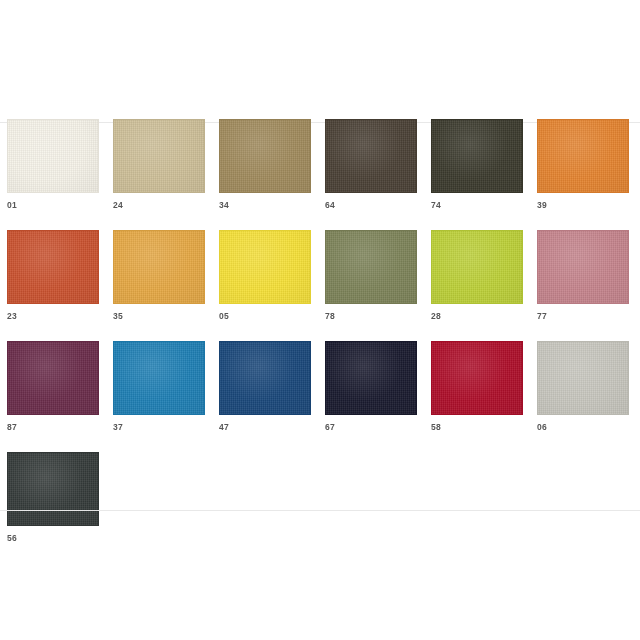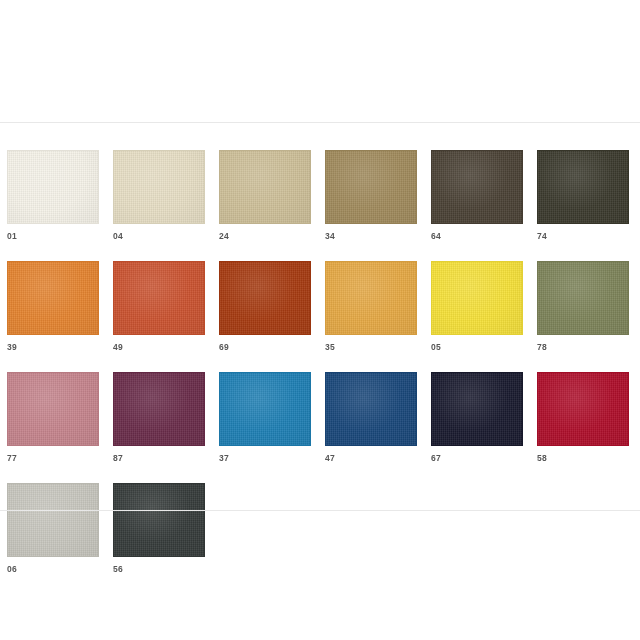--- a/index.html
+++ b/index.html
@@ -26,21 +26,21 @@
     left: 0;
     width: 640px;
     height: 1px;
     background: #e8e8e8;
   }
   .rule.top { top: 122px; }
   .rule.bottom { top: 510px; }
 
   .grid {
     position: absolute;
-    top: 150px;
+    top: 119px;
     left: 7px;
     width: 626px;
     display: grid;
     grid-template-columns: repeat(6, 92px);
     column-gap: 14px;
     row-gap: 20px;
   }
 
   .cell {
     width: 92px;
@@ -102,24 +102,20 @@
 <div id="swatch-board">
 
   <div class="rule top"></div>
 
   <div class="grid">
       <div class="cell">
         <div class="swatch" style="background-color: rgb(245, 242, 232);"></div>
         <div class="code">01</div>
       </div>
       <div class="cell">
-        <div class="swatch" style="background-color: rgb(230, 222, 196);"></div>
-        <div class="code">04</div>
-      </div>
-      <div class="cell">
         <div class="swatch" style="background-color: rgb(205, 191, 152);"></div>
         <div class="code">24</div>
       </div>
       <div class="cell">
         <div class="swatch" style="background-color: rgb(160, 138, 92);"></div>
         <div class="code">34</div>
       </div>
       <div class="cell">
         <div class="swatch" style="background-color: rgb(74, 65, 53);"></div>
         <div class="code">64</div>
@@ -127,37 +123,37 @@
       <div class="cell">
         <div class="swatch" style="background-color: rgb(59, 58, 45);"></div>
         <div class="code">74</div>
       </div>
       <div class="cell">
         <div class="swatch" style="background-color: rgb(228, 131, 47);"></div>
         <div class="code">39</div>
       </div>
       <div class="cell">
         <div class="swatch" style="background-color: rgb(202, 82, 47);"></div>
-        <div class="code">49</div>
-      </div>
-      <div class="cell">
-        <div class="swatch" style="background-color: rgb(166, 58, 16);"></div>
-        <div class="code">69</div>
+        <div class="code">23</div>
       </div>
       <div class="cell">
         <div class="swatch" style="background-color: rgb(229, 168, 68);"></div>
         <div class="code">35</div>
       </div>
       <div class="cell">
         <div class="swatch" style="background-color: rgb(245, 224, 56);"></div>
         <div class="code">05</div>
       </div>
       <div class="cell">
         <div class="swatch" style="background-color: rgb(125, 131, 89);"></div>
         <div class="code">78</div>
+      </div>
+      <div class="cell">
+        <div class="swatch" style="background-color: rgb(188, 208, 56);"></div>
+        <div class="code">28</div>
       </div>
       <div class="cell">
         <div class="swatch" style="background-color: rgb(197, 132, 140);"></div>
         <div class="code">77</div>
       </div>
       <div class="cell">
         <div class="swatch" style="background-color: rgb(106, 44, 74);"></div>
         <div class="code">87</div>
       </div>
       <div class="cell">

